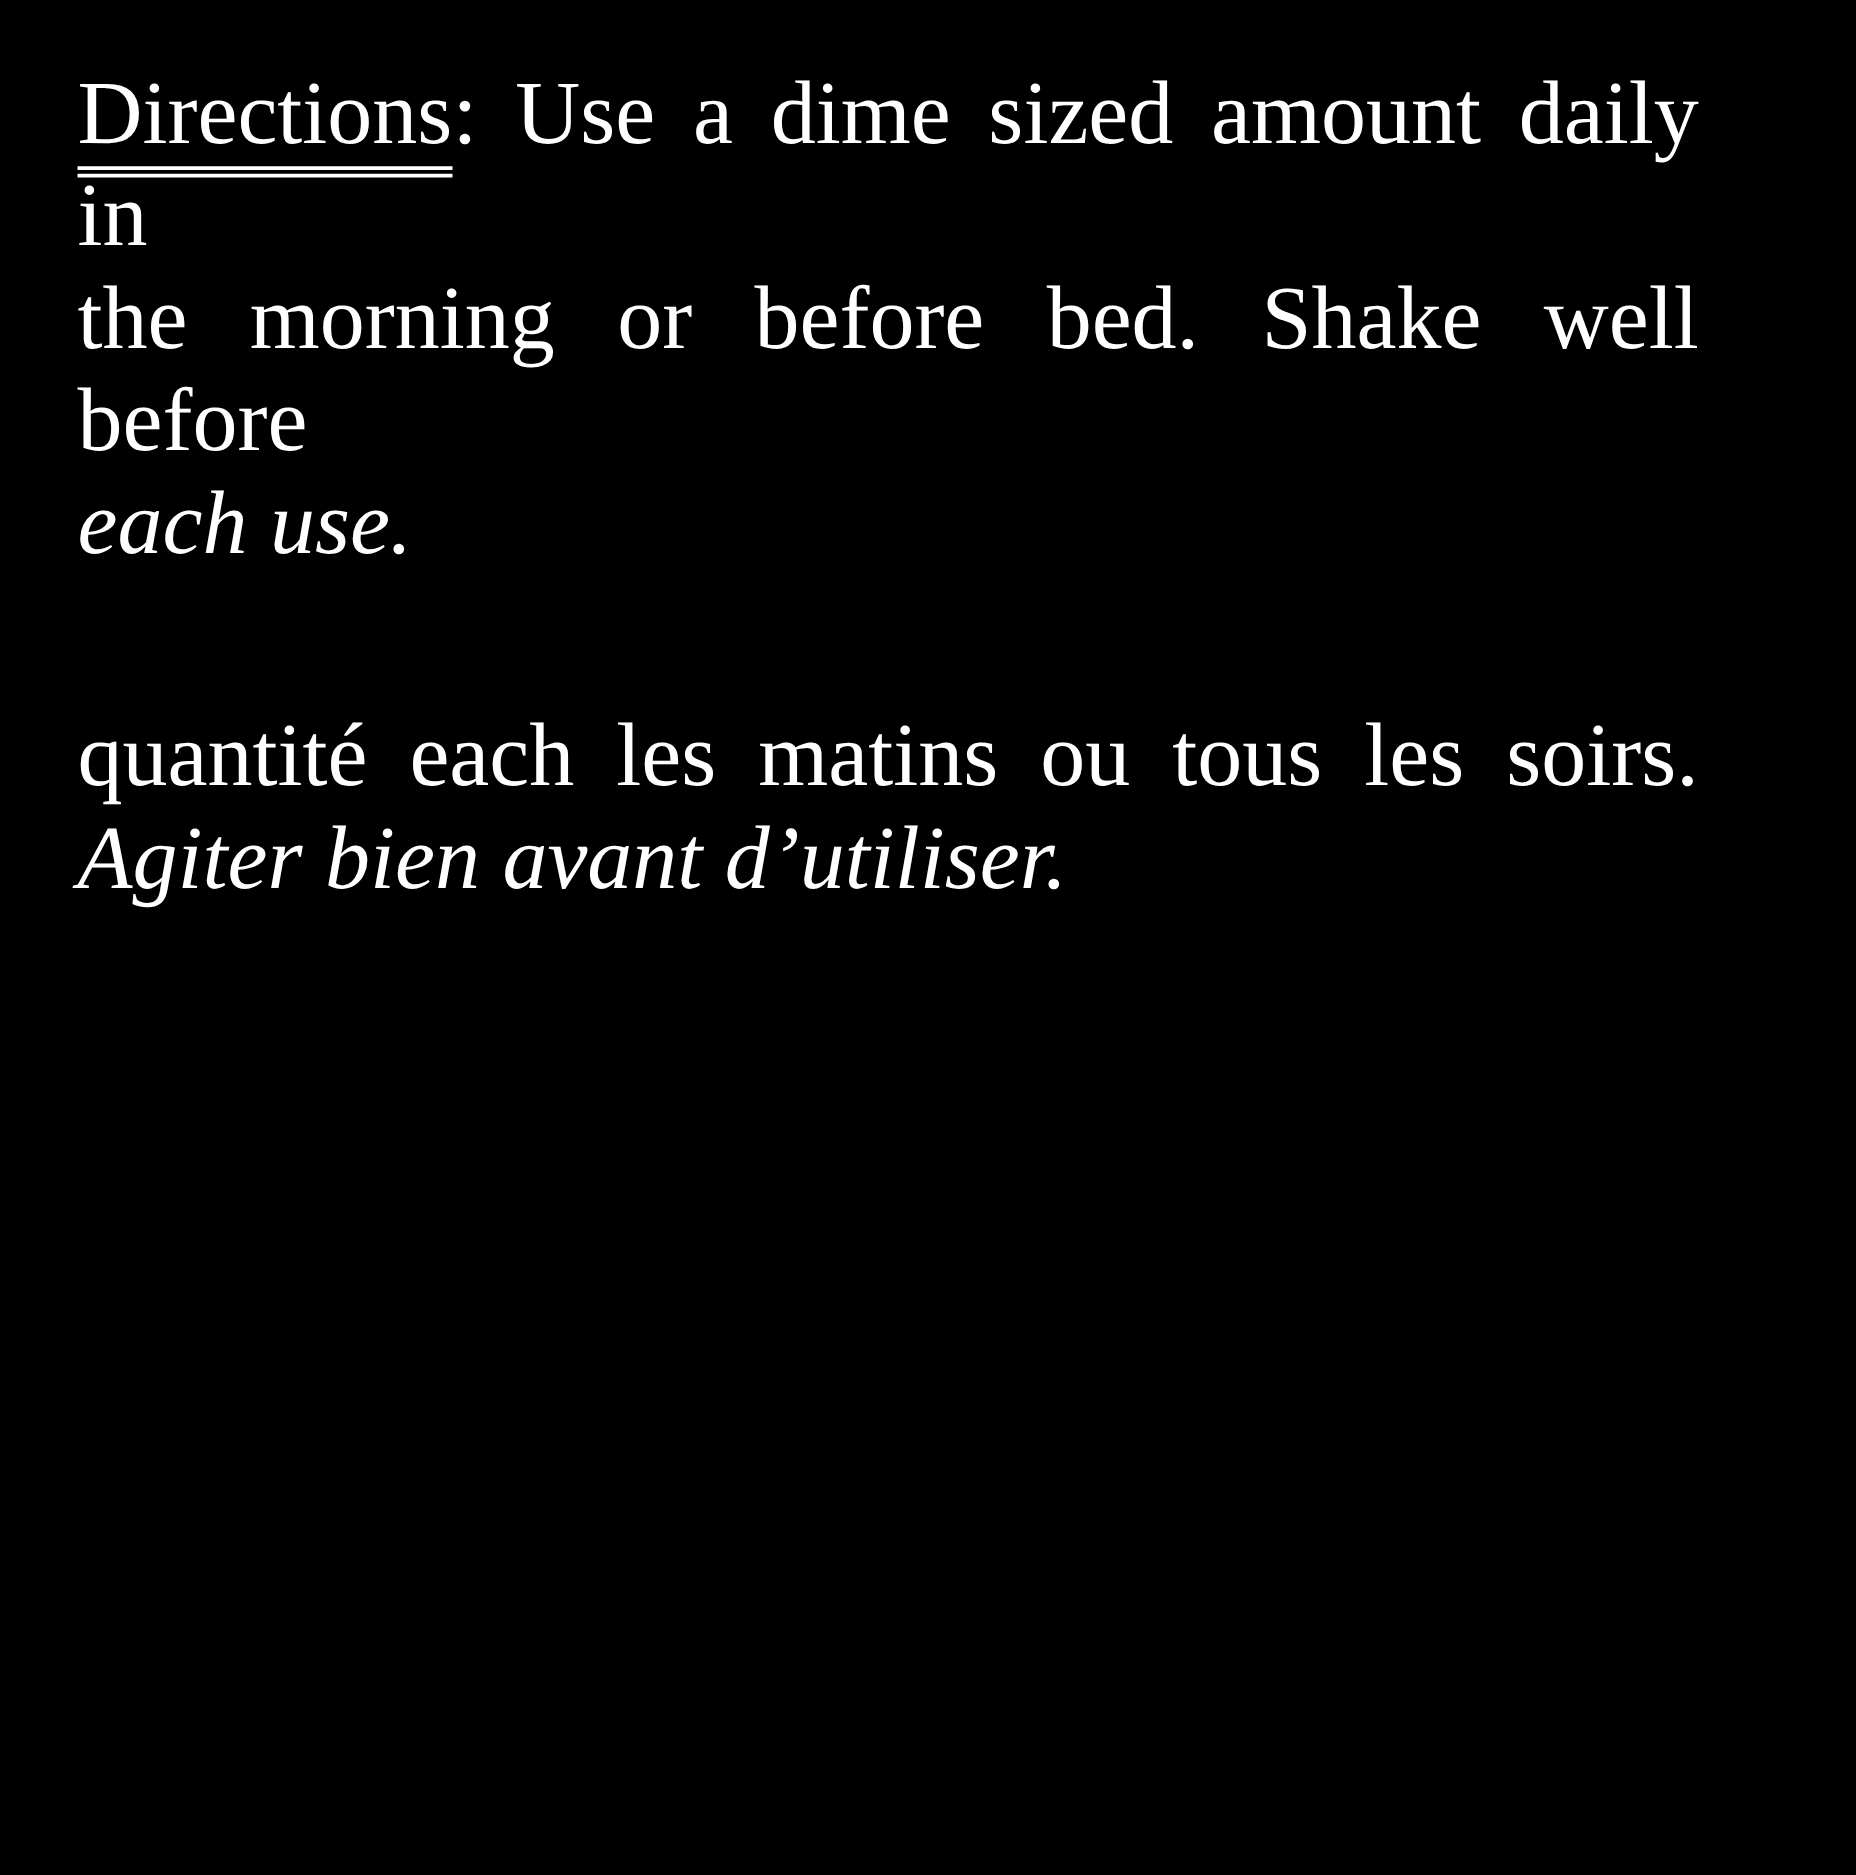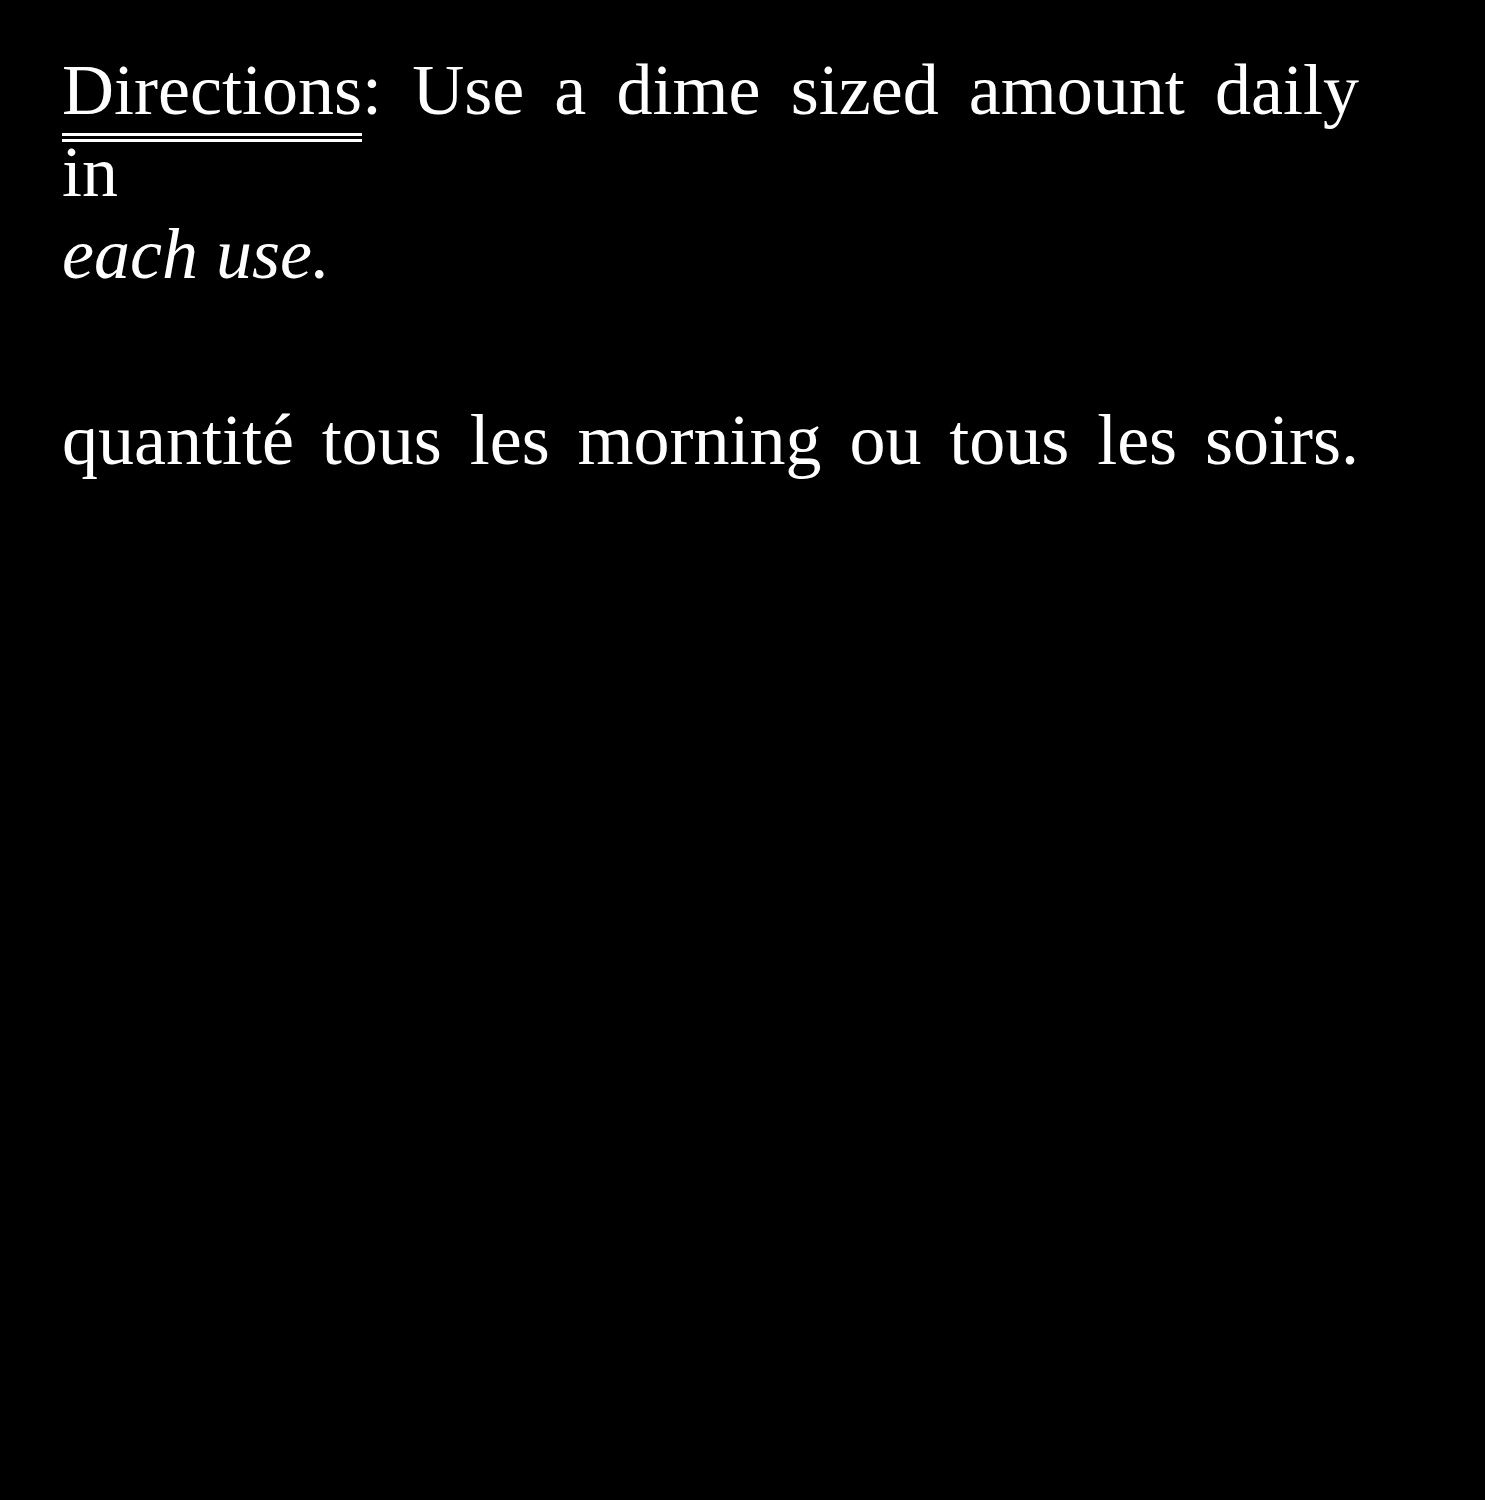--- a/index.html
+++ b/index.html
@@ -43,20 +43,22 @@
 </style>
 </head>
 <body>
 
 <div class="canvas">
 
   <section class="para para-en">
     <div class="line">
       <span class="heading-underline">Directions</span><span>:</span><span> Use a dime sized amount daily in</span>
     </div>
+    <div class="line">the morning or before bed. Shake well before</div>
     <div class="line last">each use.</div>
   </section>
 
   <section class="para para-fr">
-    <div class="line">quantité tous les morning ou tous les soirs.</div>
+    <div class="line">quantité each les matins ou tous les soirs.</div>
+    <div class="line last">Agiter bien avant d’utiliser.</div>
   </section>
 
 </div>
 
 </body></html>

